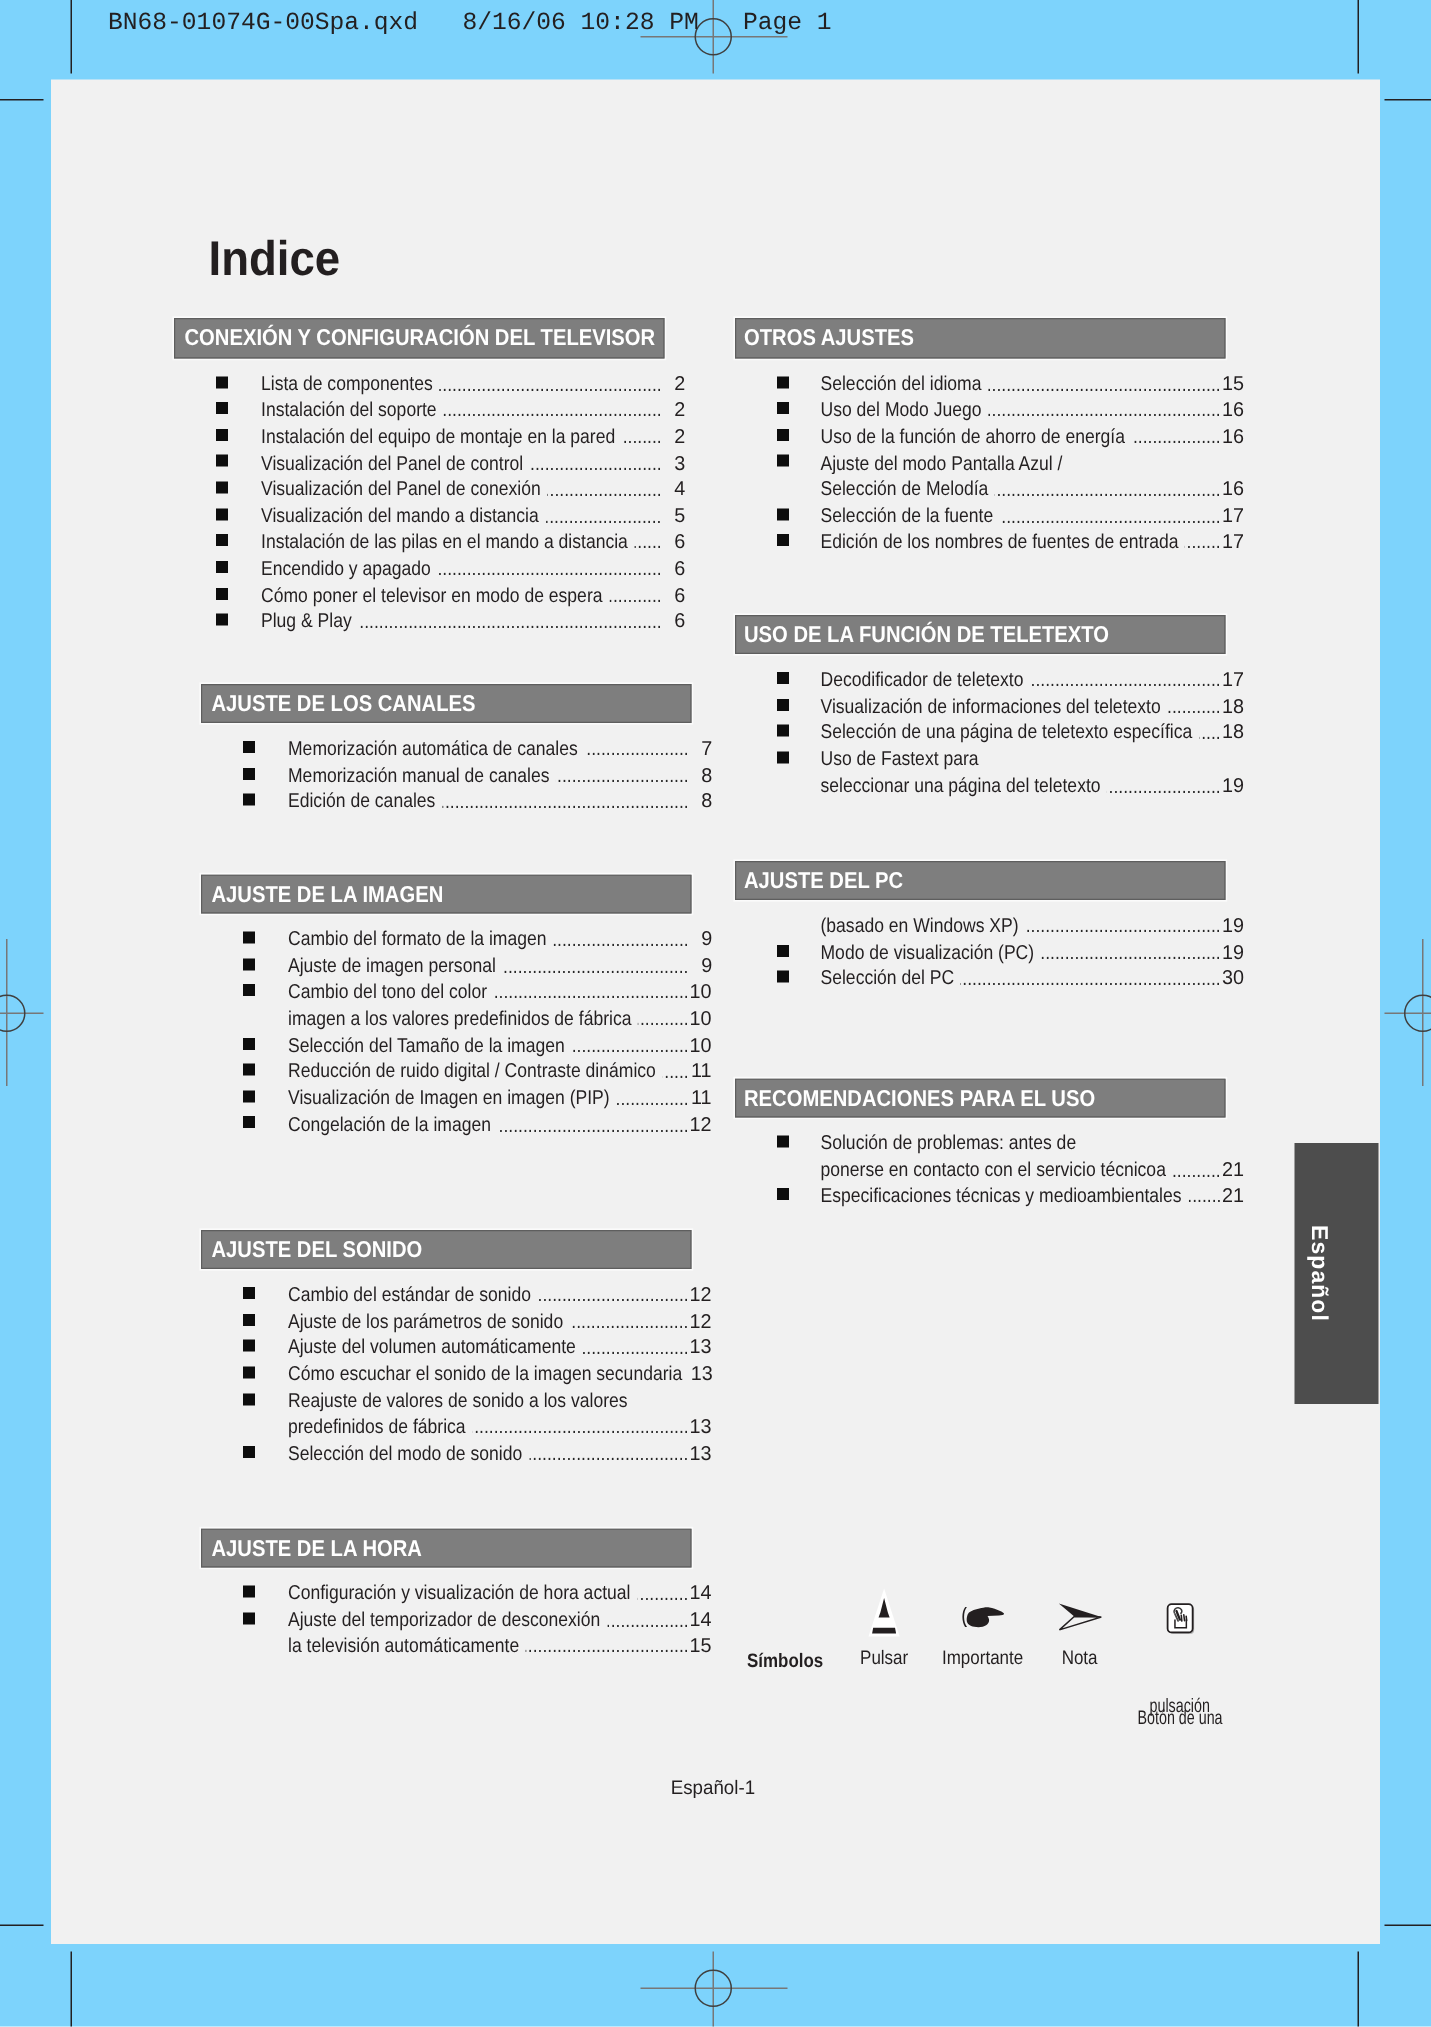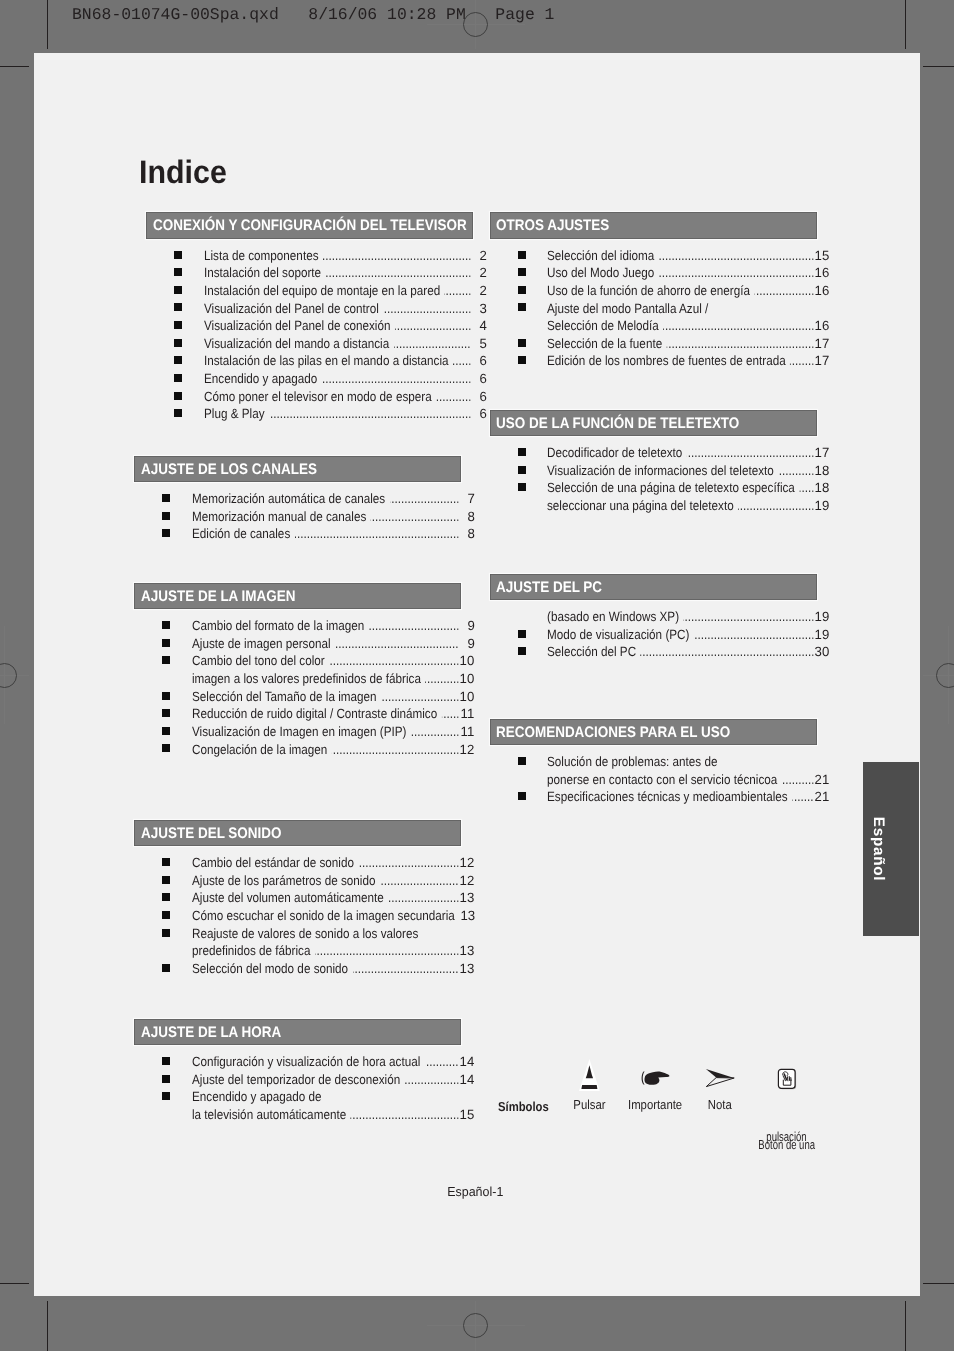--- a/index.html
+++ b/index.html
@@ -1,19 +1,19 @@
 <!DOCTYPE html>
 <html><head>
 <meta charset="utf-8">
 <title>Indice</title>
 <style>
   html,body{margin:0;padding:0;background:#ffffff;}
   body{width:954px;height:1351px;font-family:"Liberation Sans",sans-serif;
        -webkit-font-smoothing:antialiased;text-rendering:geometricPrecision;overflow:hidden;}
-  #root{position:relative;width:954px;height:1351px;background:#737373;will-change:transform;}
+  #root{position:relative;width:954px;height:1351px;background:#7dd3fc;will-change:transform;}
   .page{position:absolute;left:34px;top:53px;width:886px;height:1243px;background:#f1f1f1;}
   .cmark{position:absolute;background:#231f20;}
   .reg-line{position:absolute;background:#777777;}
   .reg-circ{position:absolute;border:1px solid #3f3f3f;border-radius:50%;box-sizing:border-box;}
   .printhdr{position:absolute;left:72.0px;top:7.0px;font-family:"Liberation Mono",monospace;
             font-size:16.42px;line-height:16.42px;color:#231f20;white-space:pre;}
   .title{position:absolute;left:139.1px;top:161.2px;font-size:32.5px;font-weight:bold;color:#231f20;
          line-height:22px;transform:scaleX(0.935);transform-origin:left top;}
   .section{position:absolute;width:327px;}
   .secbar{position:relative;background:#7e7e7e;height:26.8px;box-sizing:border-box;
@@ -81,21 +81,21 @@
     <div class="reg-circ" style="left:936px;top:663px;width:25px;height:25px;"></div>
   </div>
 
   <div class="printhdr">BN68-01074G-00Spa.qxd   8/16/06 10:28 PM   Page 1</div>
 
   <div class="page"></div>
 
   <div class="title">Indice</div>
 
   <div id="left-col">
-      <div class="section" style="left: 146px; top: 212px;">
+      <div class="section" style="left: 116px; top: 212px;">
         <div class="secbar">
           <div class="lbl">CONEXIÓN Y CONFIGURACIÓN DEL TELEVISOR</div>
         </div>
         <div class="entries">
           <div class="ent">
             <span class="bul"></span>
             <div class="lnw">
               <div class="ln">
                 <span class="t">Lista de componentes</span>
                 <span class="d">...............................................................................</span>
@@ -407,28 +407,20 @@
               </div>
             </div>
           </div>
           <div class="ent">
             <span class="bul"></span>
             <div class="lnw">
               <div class="ln">
                 <span class="t">Ajuste del temporizador de desconexión</span>
                 <span class="d">...............................................................................</span>
                 <span class="p"><b>14</b></span>
-              </div>
-            </div>
-          </div>
-          <div class="ent">
-            <span class="bul"></span>
-            <div class="lnw">
-              <div class="ln">
-                <span class="t">Encendido y apagado de</span>
               </div>
             </div>
           </div>
           <div class="ent">
             <div class="lnw">
               <div class="ln">
                 <span class="t">la televisión automáticamente</span>
                 <span class="d">...............................................................................</span>
                 <span class="p"><b>15</b></span>
               </div>
@@ -537,20 +529,28 @@
               </div>
             </div>
           </div>
           <div class="ent">
             <span class="bul"></span>
             <div class="lnw">
               <div class="ln">
                 <span class="t">Selección de una página de teletexto específica</span>
                 <span class="d">...............................................................................</span>
                 <span class="p"><b>18</b></span>
+              </div>
+            </div>
+          </div>
+          <div class="ent">
+            <span class="bul"></span>
+            <div class="lnw">
+              <div class="ln">
+                <span class="t">Uso de Fastext para</span>
               </div>
             </div>
           </div>
           <div class="ent">
             <div class="lnw">
               <div class="ln">
                 <span class="t">seleccionar una página del teletexto</span>
                 <span class="d">...............................................................................</span>
                 <span class="p"><b>19</b></span>
               </div>

